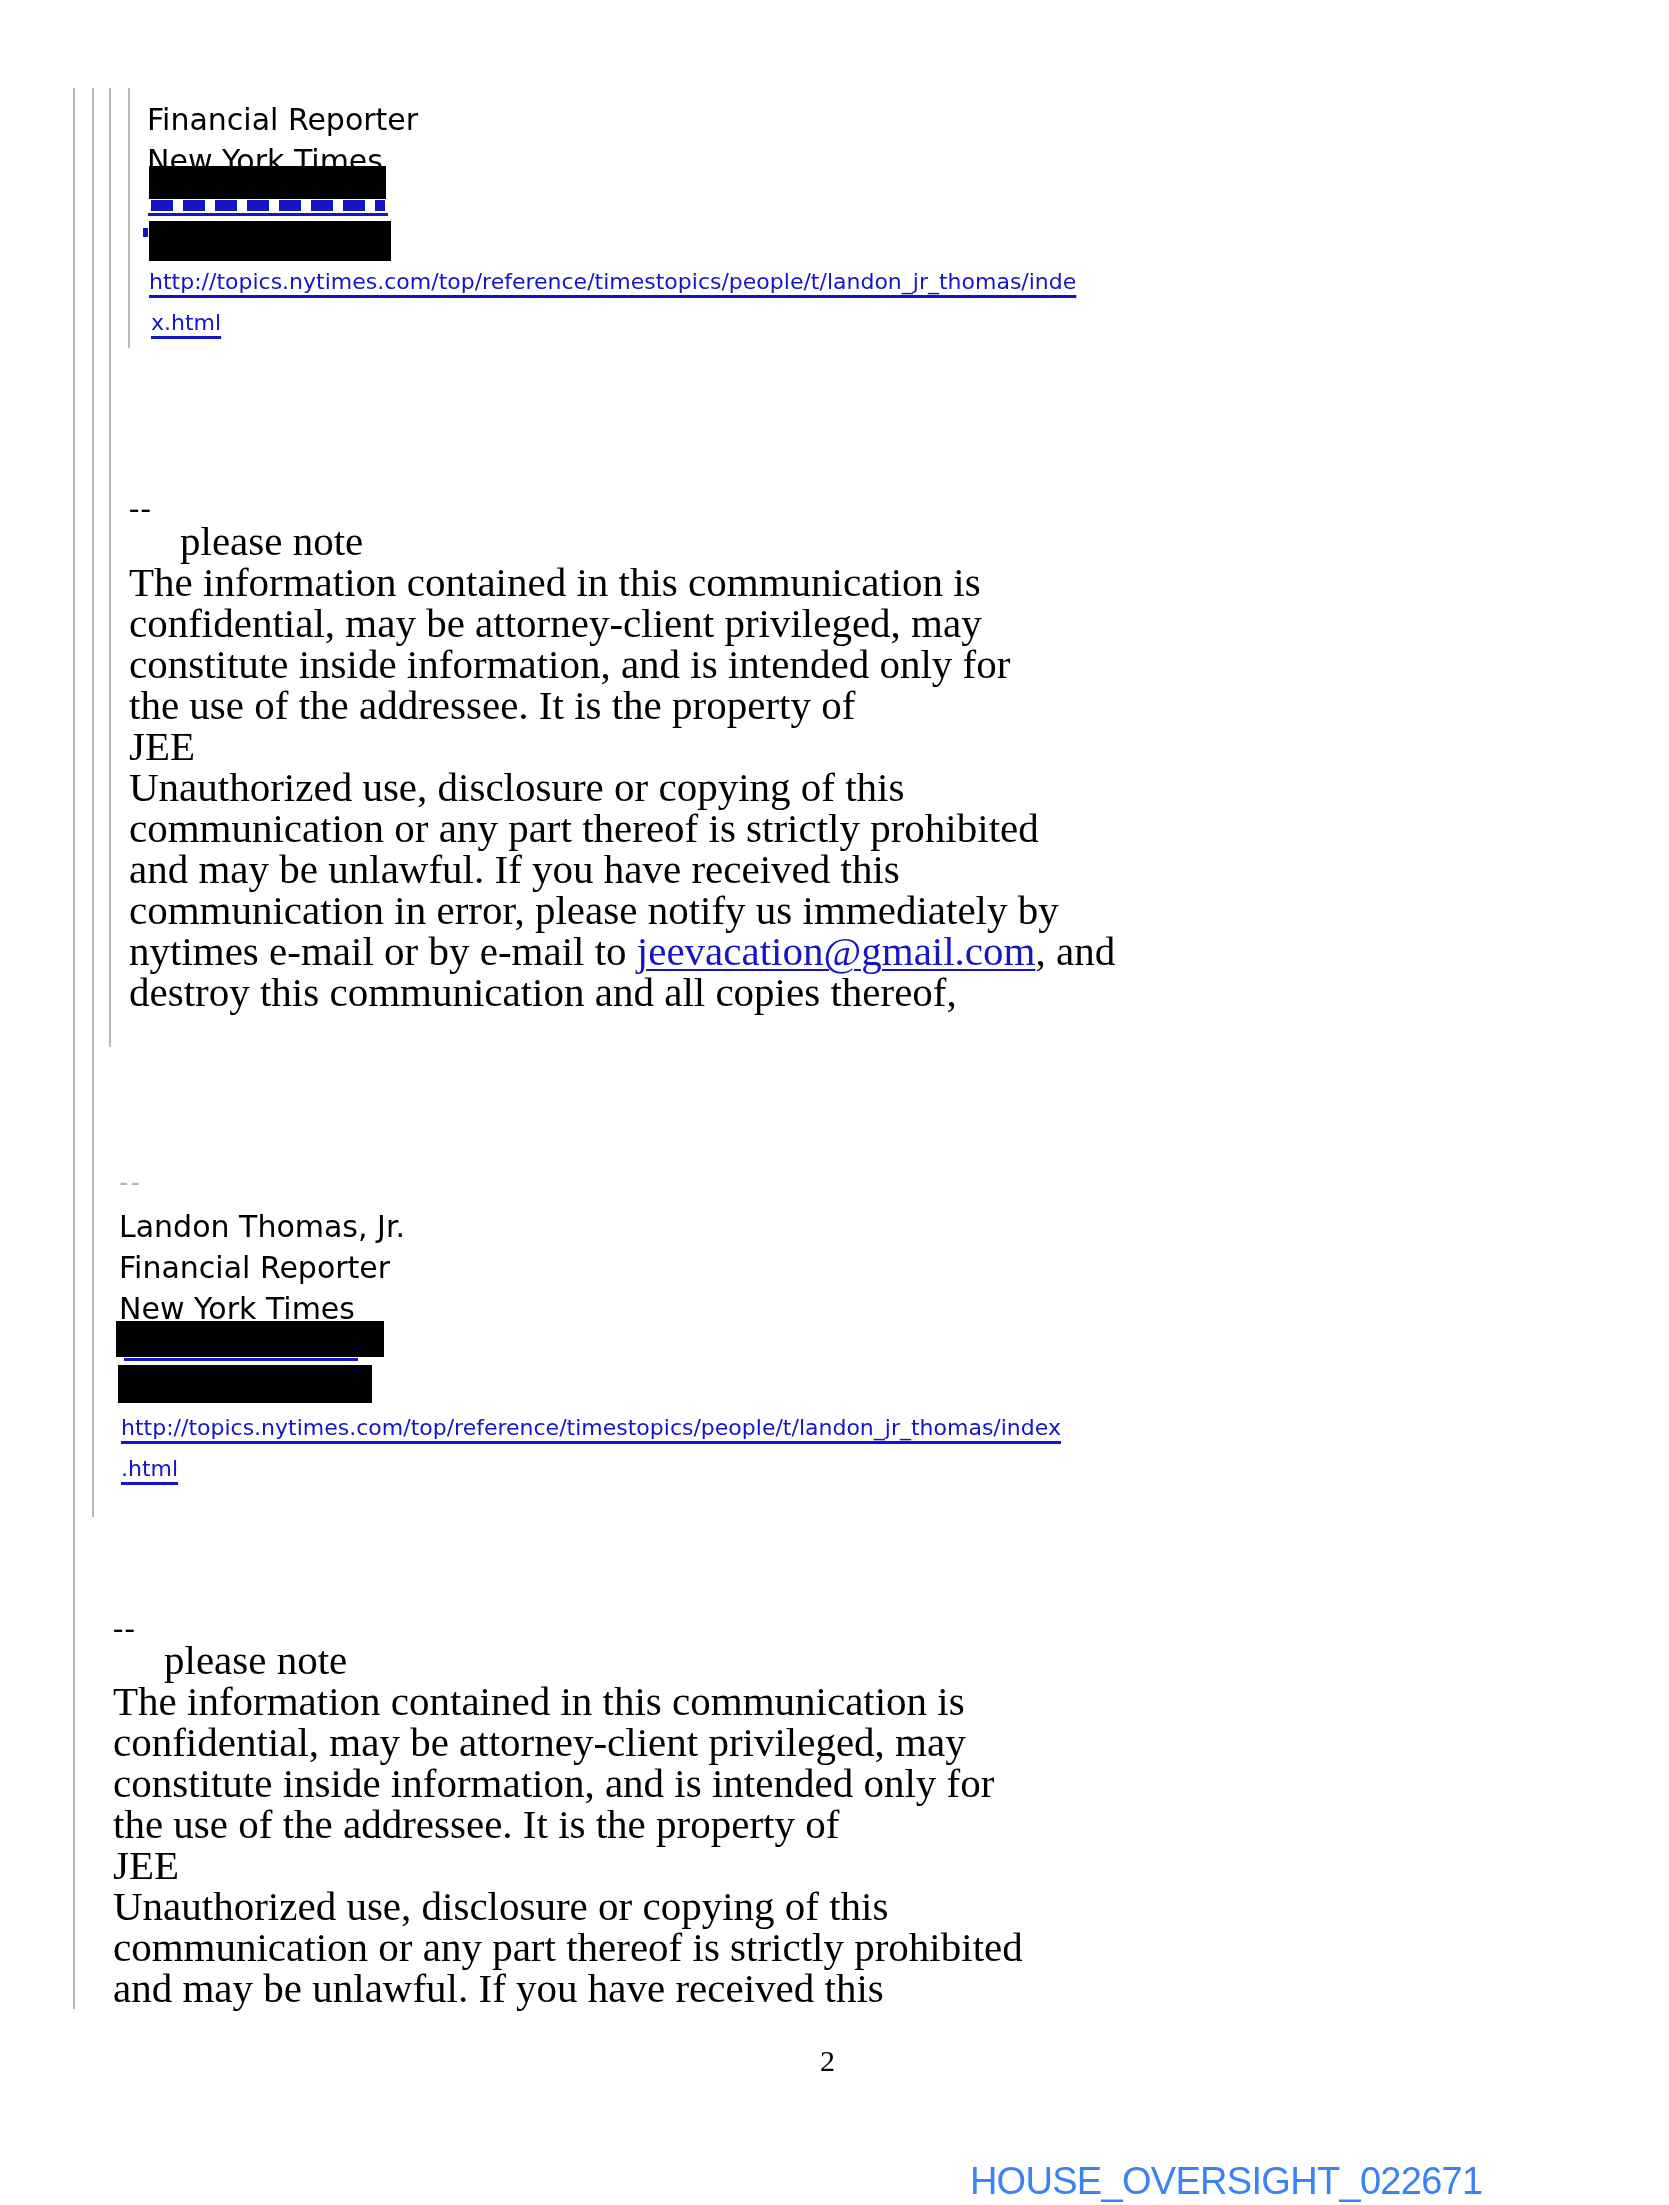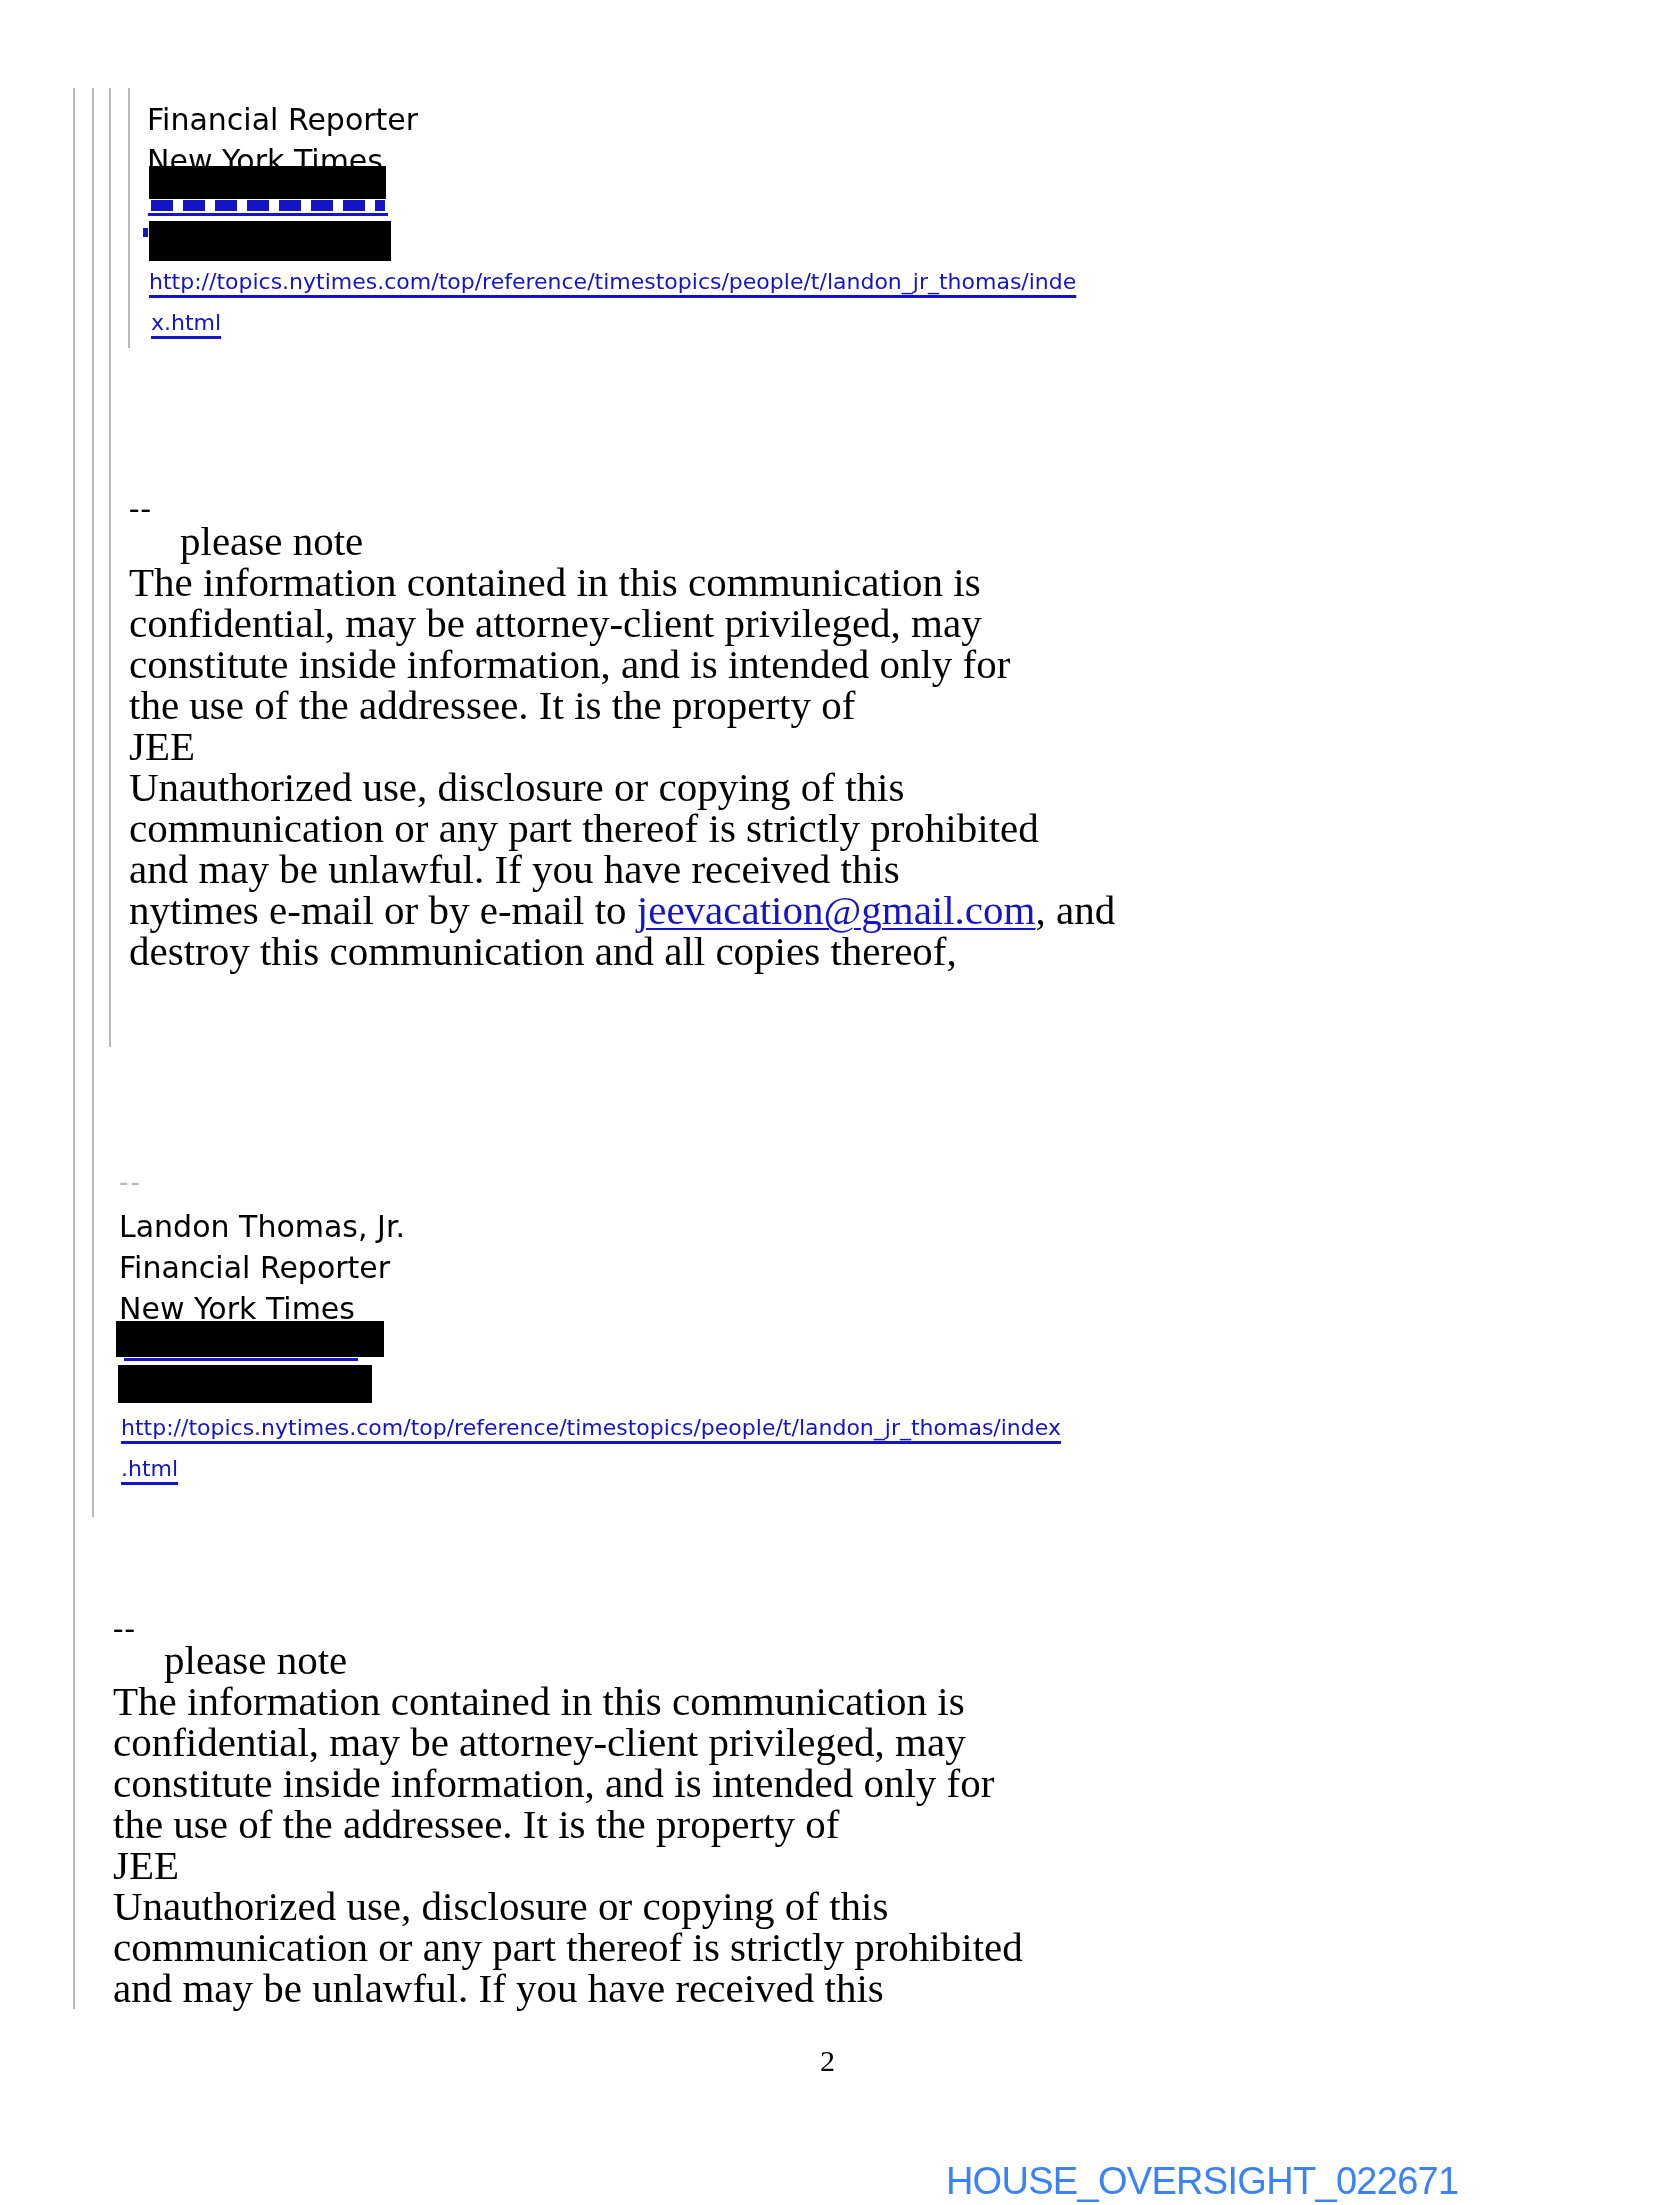--- a/index.html
+++ b/index.html
@@ -8,20 +8,21 @@
   }
   html,body{margin:0;padding:0;background:#ffffff;}
   .page{
     position:relative;
     width:1469px;
     height:2205px;
     background:#ffffff;
     overflow:hidden;
     font-family:"DejaVu Sans", sans-serif;
     color:#000;
+    padding-left:24px;
   }
   
   .qbar{
     position:absolute;
     width:2px;
     background:var(--bar-gray);
   }
   
   .sig{
     position:absolute;
@@ -142,20 +143,21 @@
   <div class="disclaimer" style="left:129px;top:521px;">
     <div class="row indent">please note</div>
     <div class="row">The information contained in this communication is</div>
     <div class="row">confidential, may be attorney-client privileged, may</div>
     <div class="row">constitute inside information, and is intended only for</div>
     <div class="row">the use of the addressee. It is the property of</div>
     <div class="row">JEE</div>
     <div class="row">Unauthorized use, disclosure or copying of this</div>
     <div class="row">communication or any part thereof is strictly prohibited</div>
     <div class="row">and may be unlawful. If you have received this</div>
+    <div class="row">communication in error, please notify us immediately by</div>
     <div class="row">
       <span>nytimes e-mail or by e-mail to </span><a class="mail">jeevacation@gmail.com</a><span>, and</span>
     </div>
     <div class="row">destroy this communication and all copies thereof,</div>
   </div>
 
   <div class="sep-dashes-gray" style="left:119px;top:1169px;">--</div>
   <div class="sig" style="left:119px;top:1206px;">
     <div>Landon Thomas, Jr.</div>
     <div>Financial Reporter</div>

